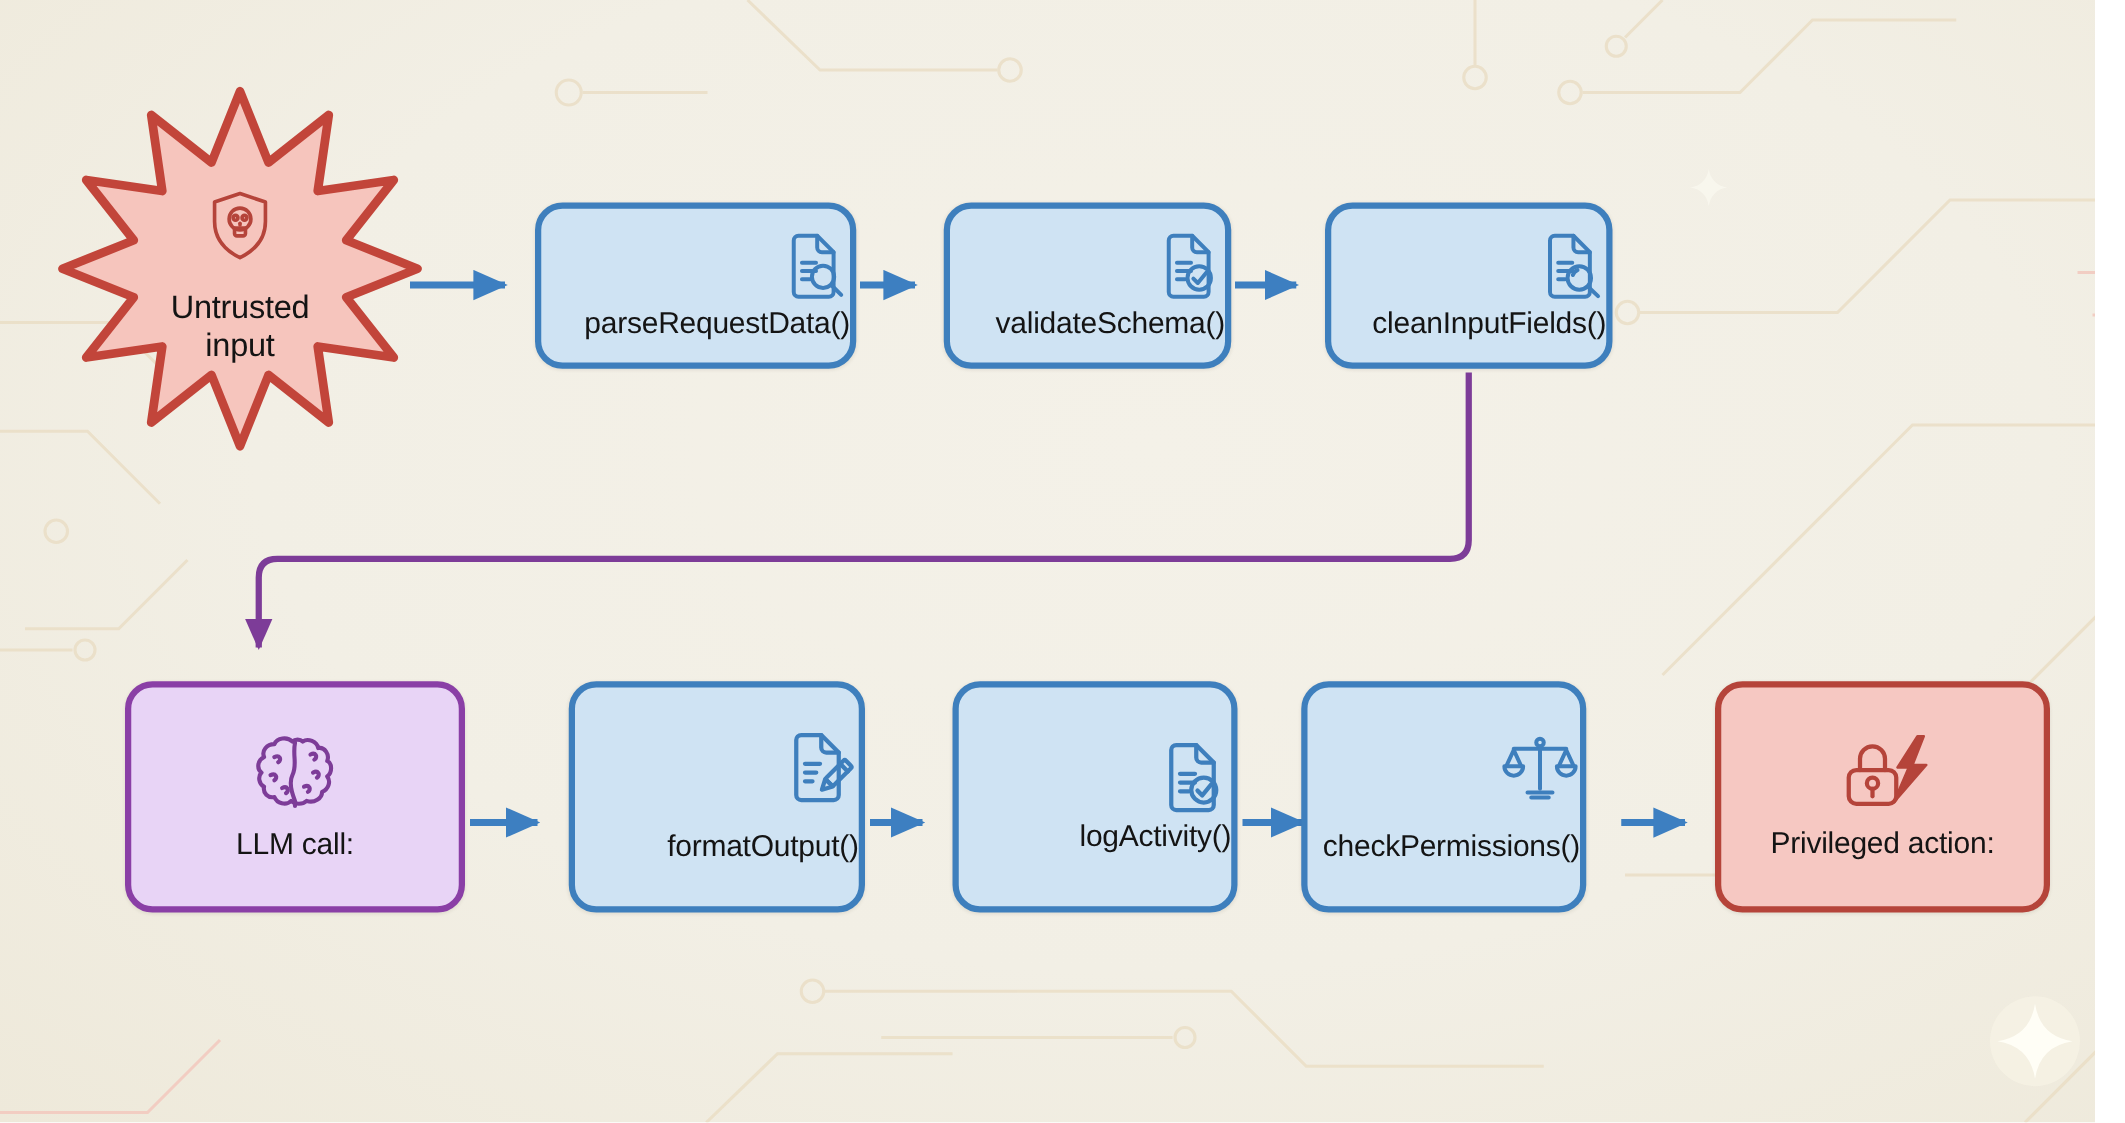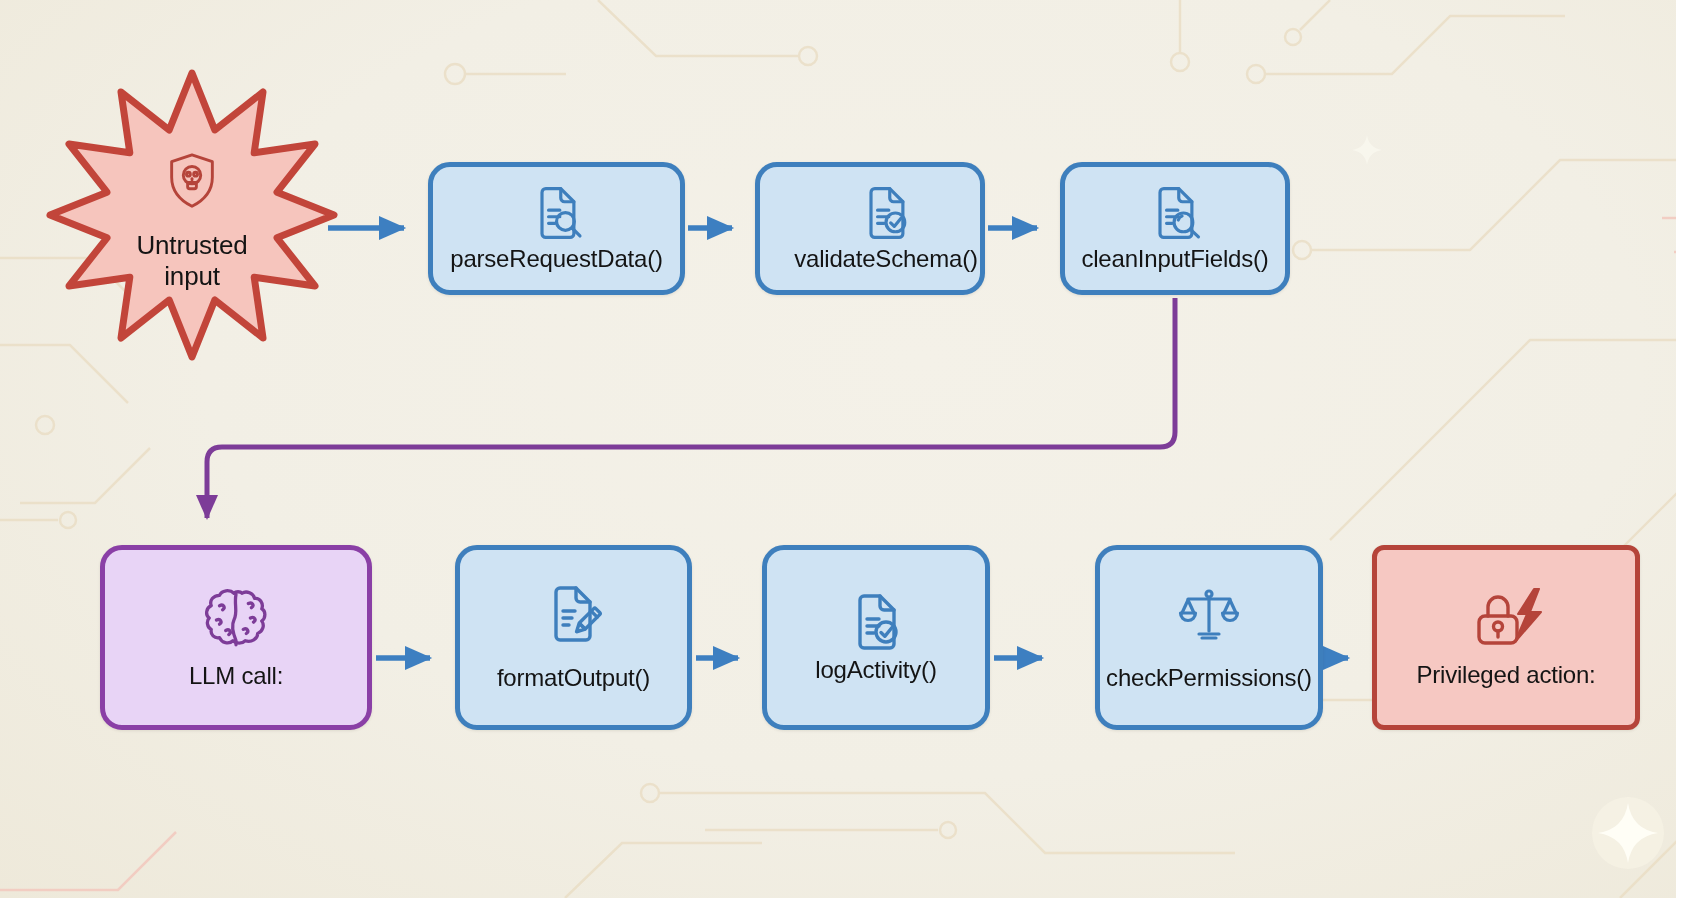--- a/index.html
+++ b/index.html
@@ -22,21 +22,21 @@
   #canvas{
     position:relative;width:1676px;height:898px;overflow:hidden;
     background:radial-gradient(ellipse at 55% 40%, #f4f1e8 0%, var(--background) 55%, #eee9da 100%);
   }
   svg.layer{position:absolute;left:0;top:0;width:1700px;height:898px;}
   .node{
     position:absolute;display:flex;flex-direction:column;align-items:center;
     justify-content:center;border-style:solid;border-width:5px;border-radius:22px;
     box-shadow:0 1px 3px rgba(60,50,30,.10);
   }
-  .node.blue{background:var(--box-blue-fill);border-color:var(--box-blue-border);}
+  .node.blue{background:var(--box-blue-fill);border-color:var(--box-blue-border);align-items:flex-end;}
   .node.purple{background:var(--box-purple-fill);border-color:var(--box-purple-border);}
   .node.red{background:var(--box-red-fill);border-color:var(--box-red-border);}
   .label{
     font-size:24px;color:var(--label-text);text-align:center;line-height:32px;
     letter-spacing:-0.2px;white-space:nowrap;
   }
   .node svg.icon{display:block;}
   .stroke-blue path,.stroke-blue circle,.stroke-blue line,.stroke-blue polyline,.stroke-blue rect{stroke:var(--box-blue-border);}
   .stroke-purple path,.stroke-purple circle{stroke:var(--connector-purple);}
   .stroke-red path,.stroke-red circle,.stroke-red line,.stroke-red rect{stroke:var(--box-red-border);}
@@ -210,35 +210,35 @@
     <svg class="icon stroke-blue" width="64" height="64" viewBox="0 0 64 64" stroke-width="3.4">
       <path d="M20 6 h16 l14 14 v34 a4 4 0 0 1 -4 4 h-26 a4 4 0 0 1 -4 -4 v-44 a4 4 0 0 1 4 -4 Z"></path>
       <path d="M36 6 v10 a4 4 0 0 0 4 4 h10"></path>
       <path d="M23 29 h12 M23 36 h12 M23 43 h7"></path>
       <circle cx="42" cy="42" r="10"></circle>
       <path d="M37 42.5 l3.8 3.8 L48 37.5"></path>
     </svg>
     <div class="label">logActivity()</div>
   </div>
 
-  <div class="node blue" style="left:1095px;top:545px;width:228px;height:185px;gap:16px;">
+  <div class="node blue" style="left:1041px;top:545px;width:228px;height:185px;gap:16px;">
     <svg class="icon stroke-blue" width="64" height="64" viewBox="0 0 64 64" stroke-width="3.2">
       <path d="M11 17 H53"></path>
       <circle cx="32" cy="12" r="3"></circle>
       <path d="M32 17 V49"></path>
       <path d="M22 52 H42 M25 56 H39"></path>
       <path d="M11 18 L5 31 M11 18 L17 31"></path>
       <path d="M3.5 31 a7.5 7.5 0 0 0 15 0 Z"></path>
       <path d="M53 18 L47 31 M53 18 L59 31"></path>
       <path d="M45.5 31 a7.5 7.5 0 0 0 15 0 Z"></path>
     </svg>
     <div class="label">checkPermissions()</div>
   </div>
 
-  <div class="node red" style="left:1372px;top:545px;width:268px;height:185px;gap:10px;border-radius:12px;">
+  <div class="node red" style="left:1372px;top:545px;width:268px;height:185px;gap:10px;">
     <svg class="icon stroke-red" width="80" height="64" viewBox="0 0 80 64" stroke-width="3.4">
       <path d="M22 31 V22 a10 10 0 0 1 20 0 V31"></path>
       <rect x="13" y="31" width="38" height="27" rx="6"></rect>
       <circle cx="32" cy="41.5" r="4.5"></circle>
       <path d="M32 46 V52"></path>
       <path class="fill-red" d="M68 4 L52 29 H61 L49 57 L75 27 H64 L73 4 Z" stroke-width="2"></path>
     </svg>
     <div class="col">
       <div class="label">Privileged action:</div>
     </div>

